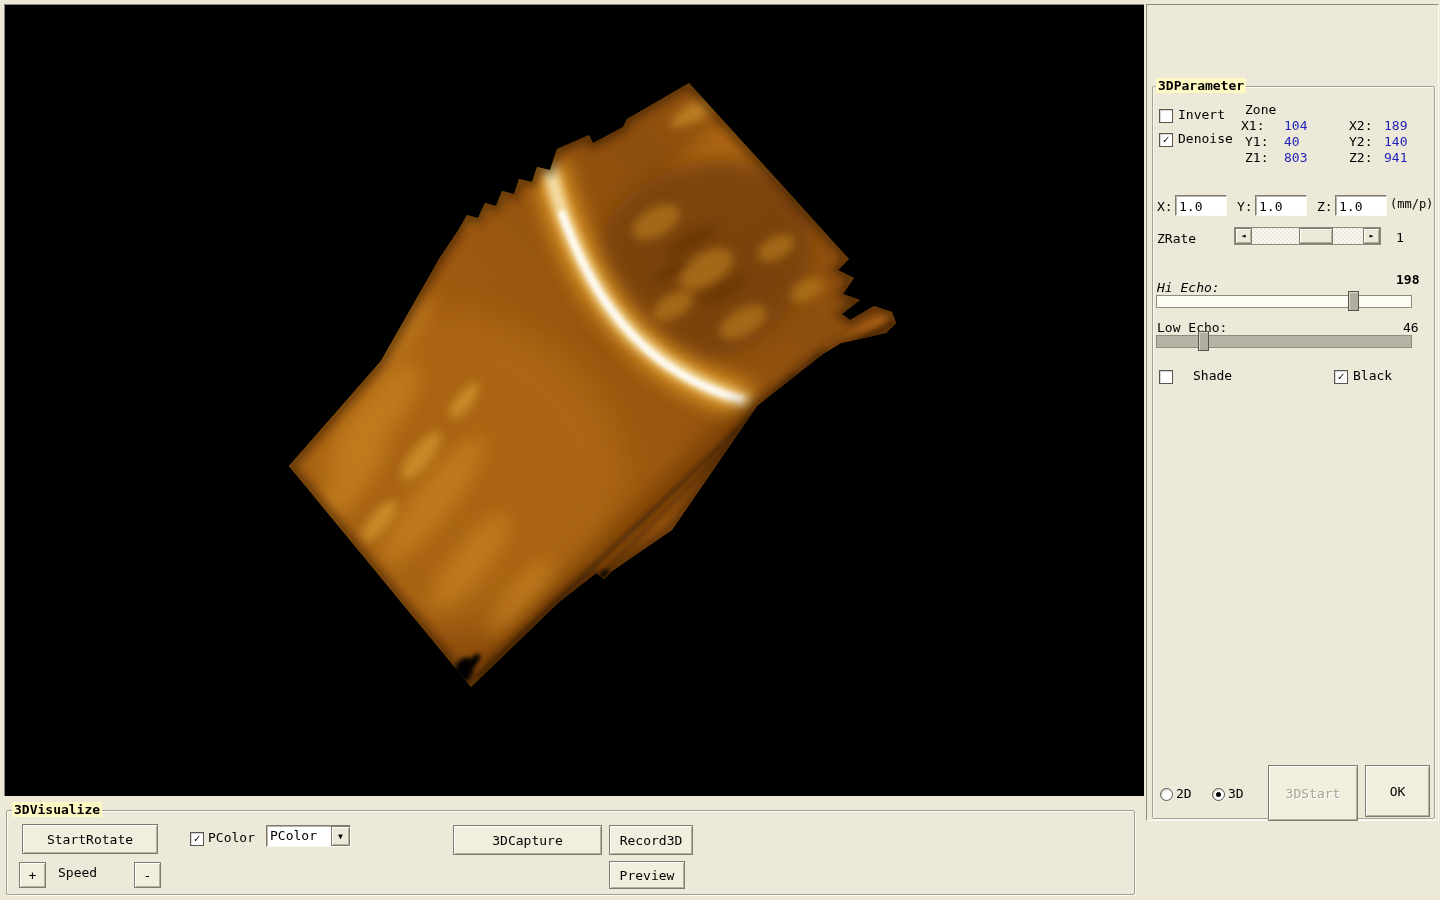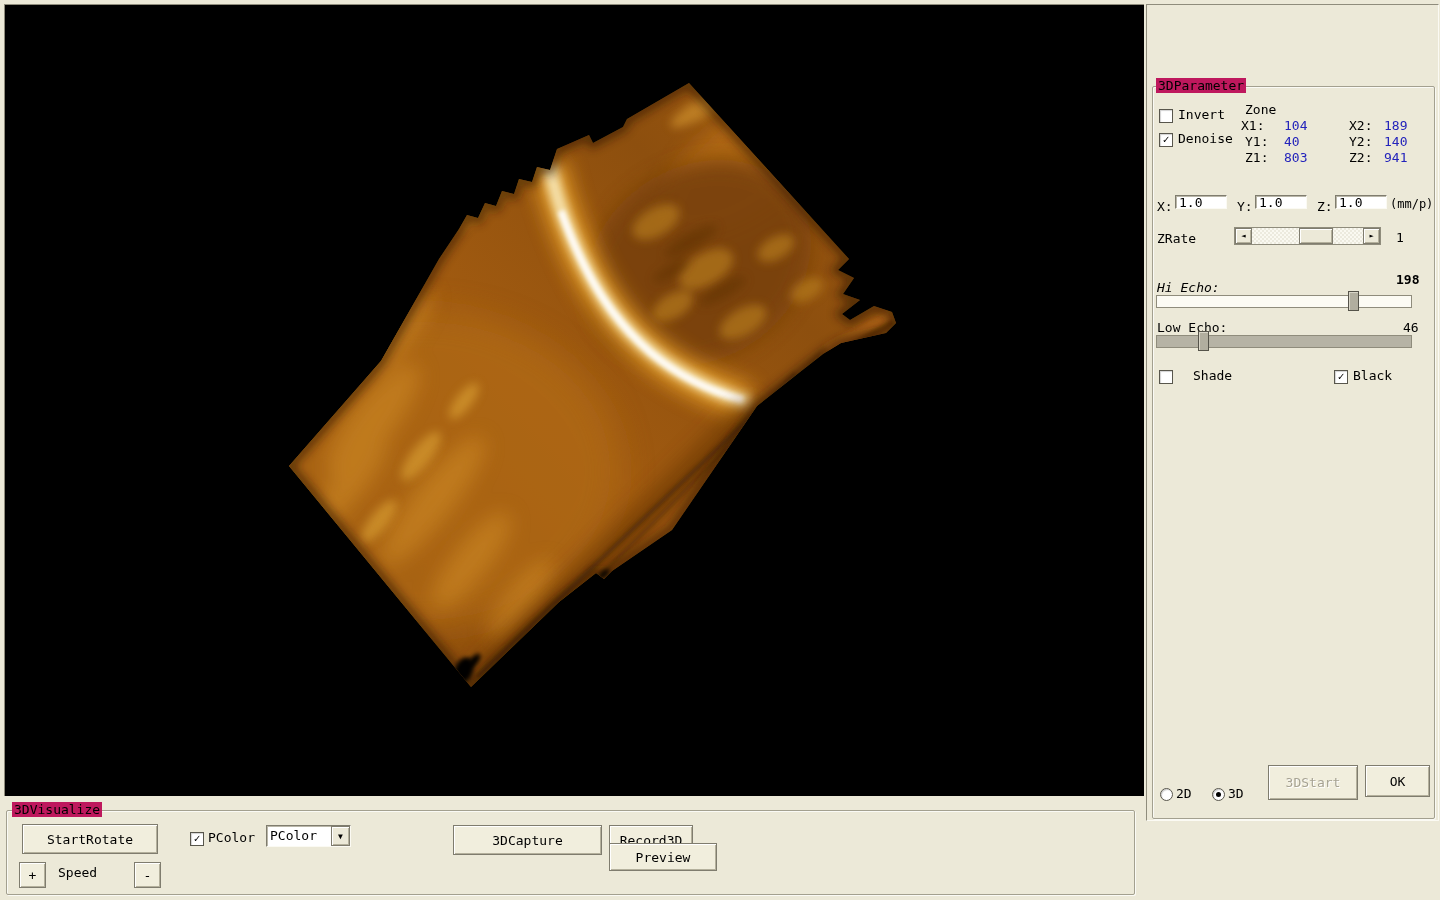--- a/index.html
+++ b/index.html
@@ -22,21 +22,21 @@
     background:#ece9d8;
     border:1px solid;border-color:#8f8c7c #fbfaf3 #fbfaf3 #8f8c7c;
   }
   
   .groupbox{
     position:absolute;
     border:1px solid #a3a08f;border-radius:2px;
     box-shadow:inset 1px 1px 0 rgba(255,255,255,.75), 1px 1px 0 rgba(255,255,255,.75);
   }
   .groupbox .legend{
-    position:absolute;top:-9px;left:3px;background:#be185d;padding:0 2px;line-height:15px;
+    position:absolute;top:-9px;left:3px;background:#fef9c3;padding:0 2px;line-height:15px;font-weight:bold;
   }
   
   .btn{
     position:absolute;box-sizing:border-box;
     background:#f1eedd;border:1px solid #7f7c6e;
     box-shadow:inset 1px 1px 0 #ffffff, inset -1px -1px 0 #b4b09c;
     display:flex;align-items:center;justify-content:center;
     font-family:inherit;font-size:13px;color:#000;cursor:default;
   }
   .btn.disabled{color:#a7a393;text-shadow:1px 1px 0 #fff;}
@@ -49,21 +49,21 @@
   .checkbox.on .mark{visibility:visible;}
   .radio{
     position:absolute;width:11px;height:11px;border-radius:50%;background:#fff;
     border:1px solid #58564c;box-shadow:inset 1px 1px 1px rgba(0,0,0,.2);
   }
   .radio .dot{visibility:hidden;position:absolute;left:3px;top:3px;width:5px;height:5px;border-radius:50%;background:#000;}
   .radio.on .dot{visibility:visible;}
   .lbl{position:absolute;white-space:pre;line-height:15px;}
   .blue{color:#2323bb;}
   .inputbox{
-    position:absolute;box-sizing:border-box;height:14px;background:#fff;
+    position:absolute;box-sizing:border-box;height:21px;background:#fff;
     border:1px solid;border-color:#7f7c6e #fbfaf3 #fbfaf3 #7f7c6e;
     box-shadow:inset 1px 1px 0 #b9b6a8;
     font-family:inherit;font-size:13px;padding:1px 12px 0 3px;color:#000;outline:none;
   }
   
   .scrollbar{position:absolute;height:18px;display:flex;
     border:1px solid #8f8c7c;box-sizing:border-box;background:#f3f1e6;}
   .sb-btn{width:17px;height:100%;background:#ece9d8;border:1px solid #7f7c6e;box-sizing:border-box;
     box-shadow:inset 1px 1px 0 #fff, inset -1px -1px 0 #b4b09c;
     display:flex;align-items:center;justify-content:center;font-size:7px;line-height:7px;}
@@ -251,42 +251,42 @@
           <span class="mark">✓</span>
         </span>
       <span class="lbl" style="left:200px;top:281px;">Black</span>
 
       <span class="radio" style="left:7px;top:701px;"></span>
       <span class="lbl" style="left:23px;top:699px;">2D</span>
       <span class="radio on" style="left:59px;top:701px;">
           <span class="dot"></span>
         </span>
       <span class="lbl" style="left:75px;top:699px;">3D</span>
-      <button class="btn disabled" style="left:115px;top:678px;width:90px;height:35px;">3DStart</button>
-      <button class="btn" style="left:212px;top:678px;width:65px;height:32px;">OK</button>
+      <button class="btn disabled" style="left:115px;top:678px;width:90px;height:56px;">3DStart</button>
+      <button class="btn" style="left:212px;top:678px;width:65px;height:52px;">OK</button>
     </div>
   </div>
 
   <div class="groupbox" style="left:6px;top:810px;width:1127px;height:83px;">
     <span class="legend" style="left:5px;">3DVisualize</span>
 
     <button class="btn" style="left:15px;top:13px;width:136px;height:30px;">StartRotate</button>
 
     <span class="checkbox on" style="left:183px;top:21px;">
         <span class="mark">✓</span>
       </span>
     <span class="lbl" style="left:201px;top:19px;">PColor</span>
 
     <div class="combo" style="left:259px;top:14px;width:85px;">
       <span class="val">PColor</span>
       <span class="drop">▼</span>
     </div>
 
     <button class="btn" style="left:446px;top:14px;width:149px;height:30px;">3DCapture</button>
     <button class="btn" style="left:602px;top:14px;width:84px;height:30px;">Record3D</button>
-    <button class="btn" style="left:602px;top:32px;width:108px;height:28px;">Preview</button>
+    <button class="btn" style="left:602px;top:50px;width:76px;height:28px;">Preview</button>
 
     <button class="btn" style="left:12px;top:51px;width:27px;height:26px;">+</button>
     <span class="lbl" style="left:51px;top:54px;">Speed</span>
     <button class="btn" style="left:127px;top:51px;width:27px;height:26px;">-</button>
   </div>
 
 </div>
 
 </body></html>

